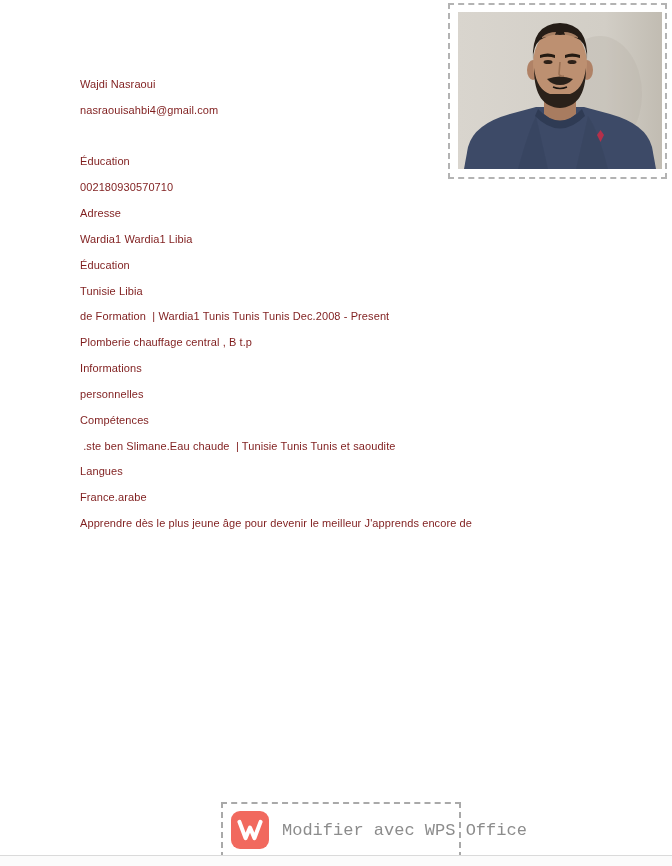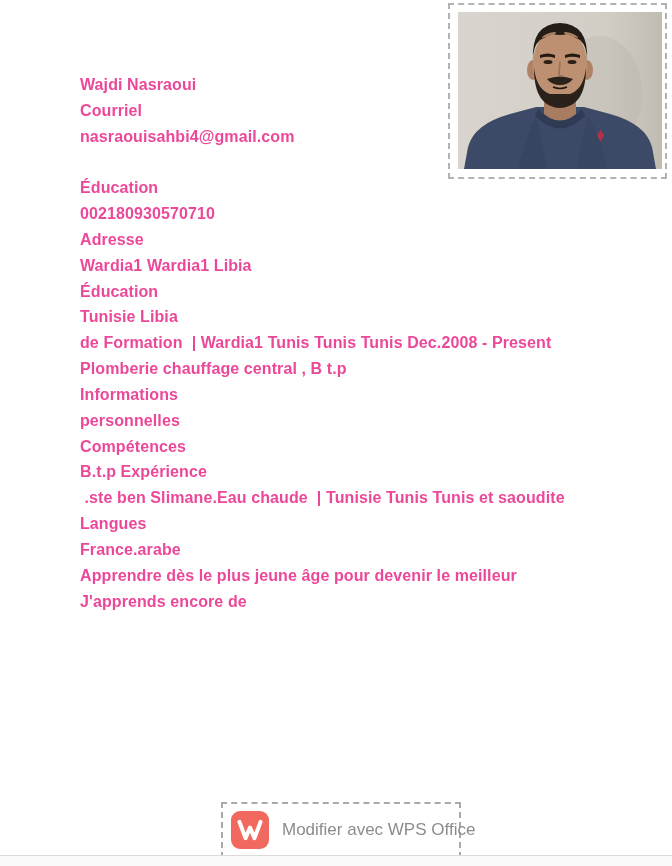--- a/index.html
+++ b/index.html
@@ -20,25 +20,24 @@
   .doc-text {
     position: absolute;
     left: 80px;
     top: 72px;
     width: 520px;
   }
   .doc-line {
     display: block;
     height: 25.83px;
     line-height: 25.83px;
-    font-size: 16px;
-    color: #ec4899;
+    font-size: 11px;
+    color: #7f1d1d;
     white-space: pre-wrap;
     letter-spacing: 0.1px;
-    font-weight: bold;
   }
 
   
   .photo-frame {
     position: absolute;
     left: 448px;
     top: 3px;
     width: 219px;
     height: 176px;
     border: 2px dashed #b3b3b3;
@@ -60,20 +59,21 @@
     top: 802px;
     width: 240px;
     height: 56px;
     border: 2px dashed #a9a9a9;
     background: #ffffff;
     display: flex;
     align-items: center;
     padding-left: 8px;
     gap: 13px;
     cursor: pointer;
+    font-family: Liberation Mono, monospace;
   }
   .wps-logo {
     width: 38px;
     height: 38px;
     border-radius: 9px;
     background: #f1695e;
     display: flex;
     align-items: center;
     justify-content: center;
     flex: 0 0 auto;
@@ -104,35 +104,33 @@
   }
 </style>
 </head>
 <body>
 
 <div class="page">
 
   <div class="doc-text">
 
   <p class="doc-line">Wajdi Nasraoui</p>
-      <p class="doc-line">Courriel</p>
       <p class="doc-line">nasraouisahbi4@gmail.com</p>
       <p class="doc-line"></p>
       <p class="doc-line">Éducation</p>
       <p class="doc-line">002180930570710</p>
       <p class="doc-line">Adresse</p>
       <p class="doc-line">Wardia1 Wardia1 Libia</p>
       <p class="doc-line">Éducation</p>
       <p class="doc-line">Tunisie Libia</p>
       <p class="doc-line">de Formation  | Wardia1 Tunis Tunis Tunis Dec.2008 - Present</p>
       <p class="doc-line">Plomberie chauffage central , B t.p</p>
       <p class="doc-line">Informations</p>
       <p class="doc-line">personnelles</p>
       <p class="doc-line">Compétences</p>
-      <p class="doc-line">B.t.p Expérience</p>
       <p class="doc-line"> .ste ben Slimane.Eau chaude  | Tunisie Tunis Tunis et saoudite</p>
       <p class="doc-line">Langues</p>
       <p class="doc-line">France.arabe</p>
       <p class="doc-line">Apprendre dès le plus jeune âge pour devenir le meilleur J'apprends encore de</p>
     </div>
 
   <div class="photo-frame">
     <svg class="portrait" viewBox="0 0 204 157" preserveAspectRatio="none" role="img">
       <defs>
         <linearGradient id="wall" x1="0" y1="0" x2="1" y2="0">

